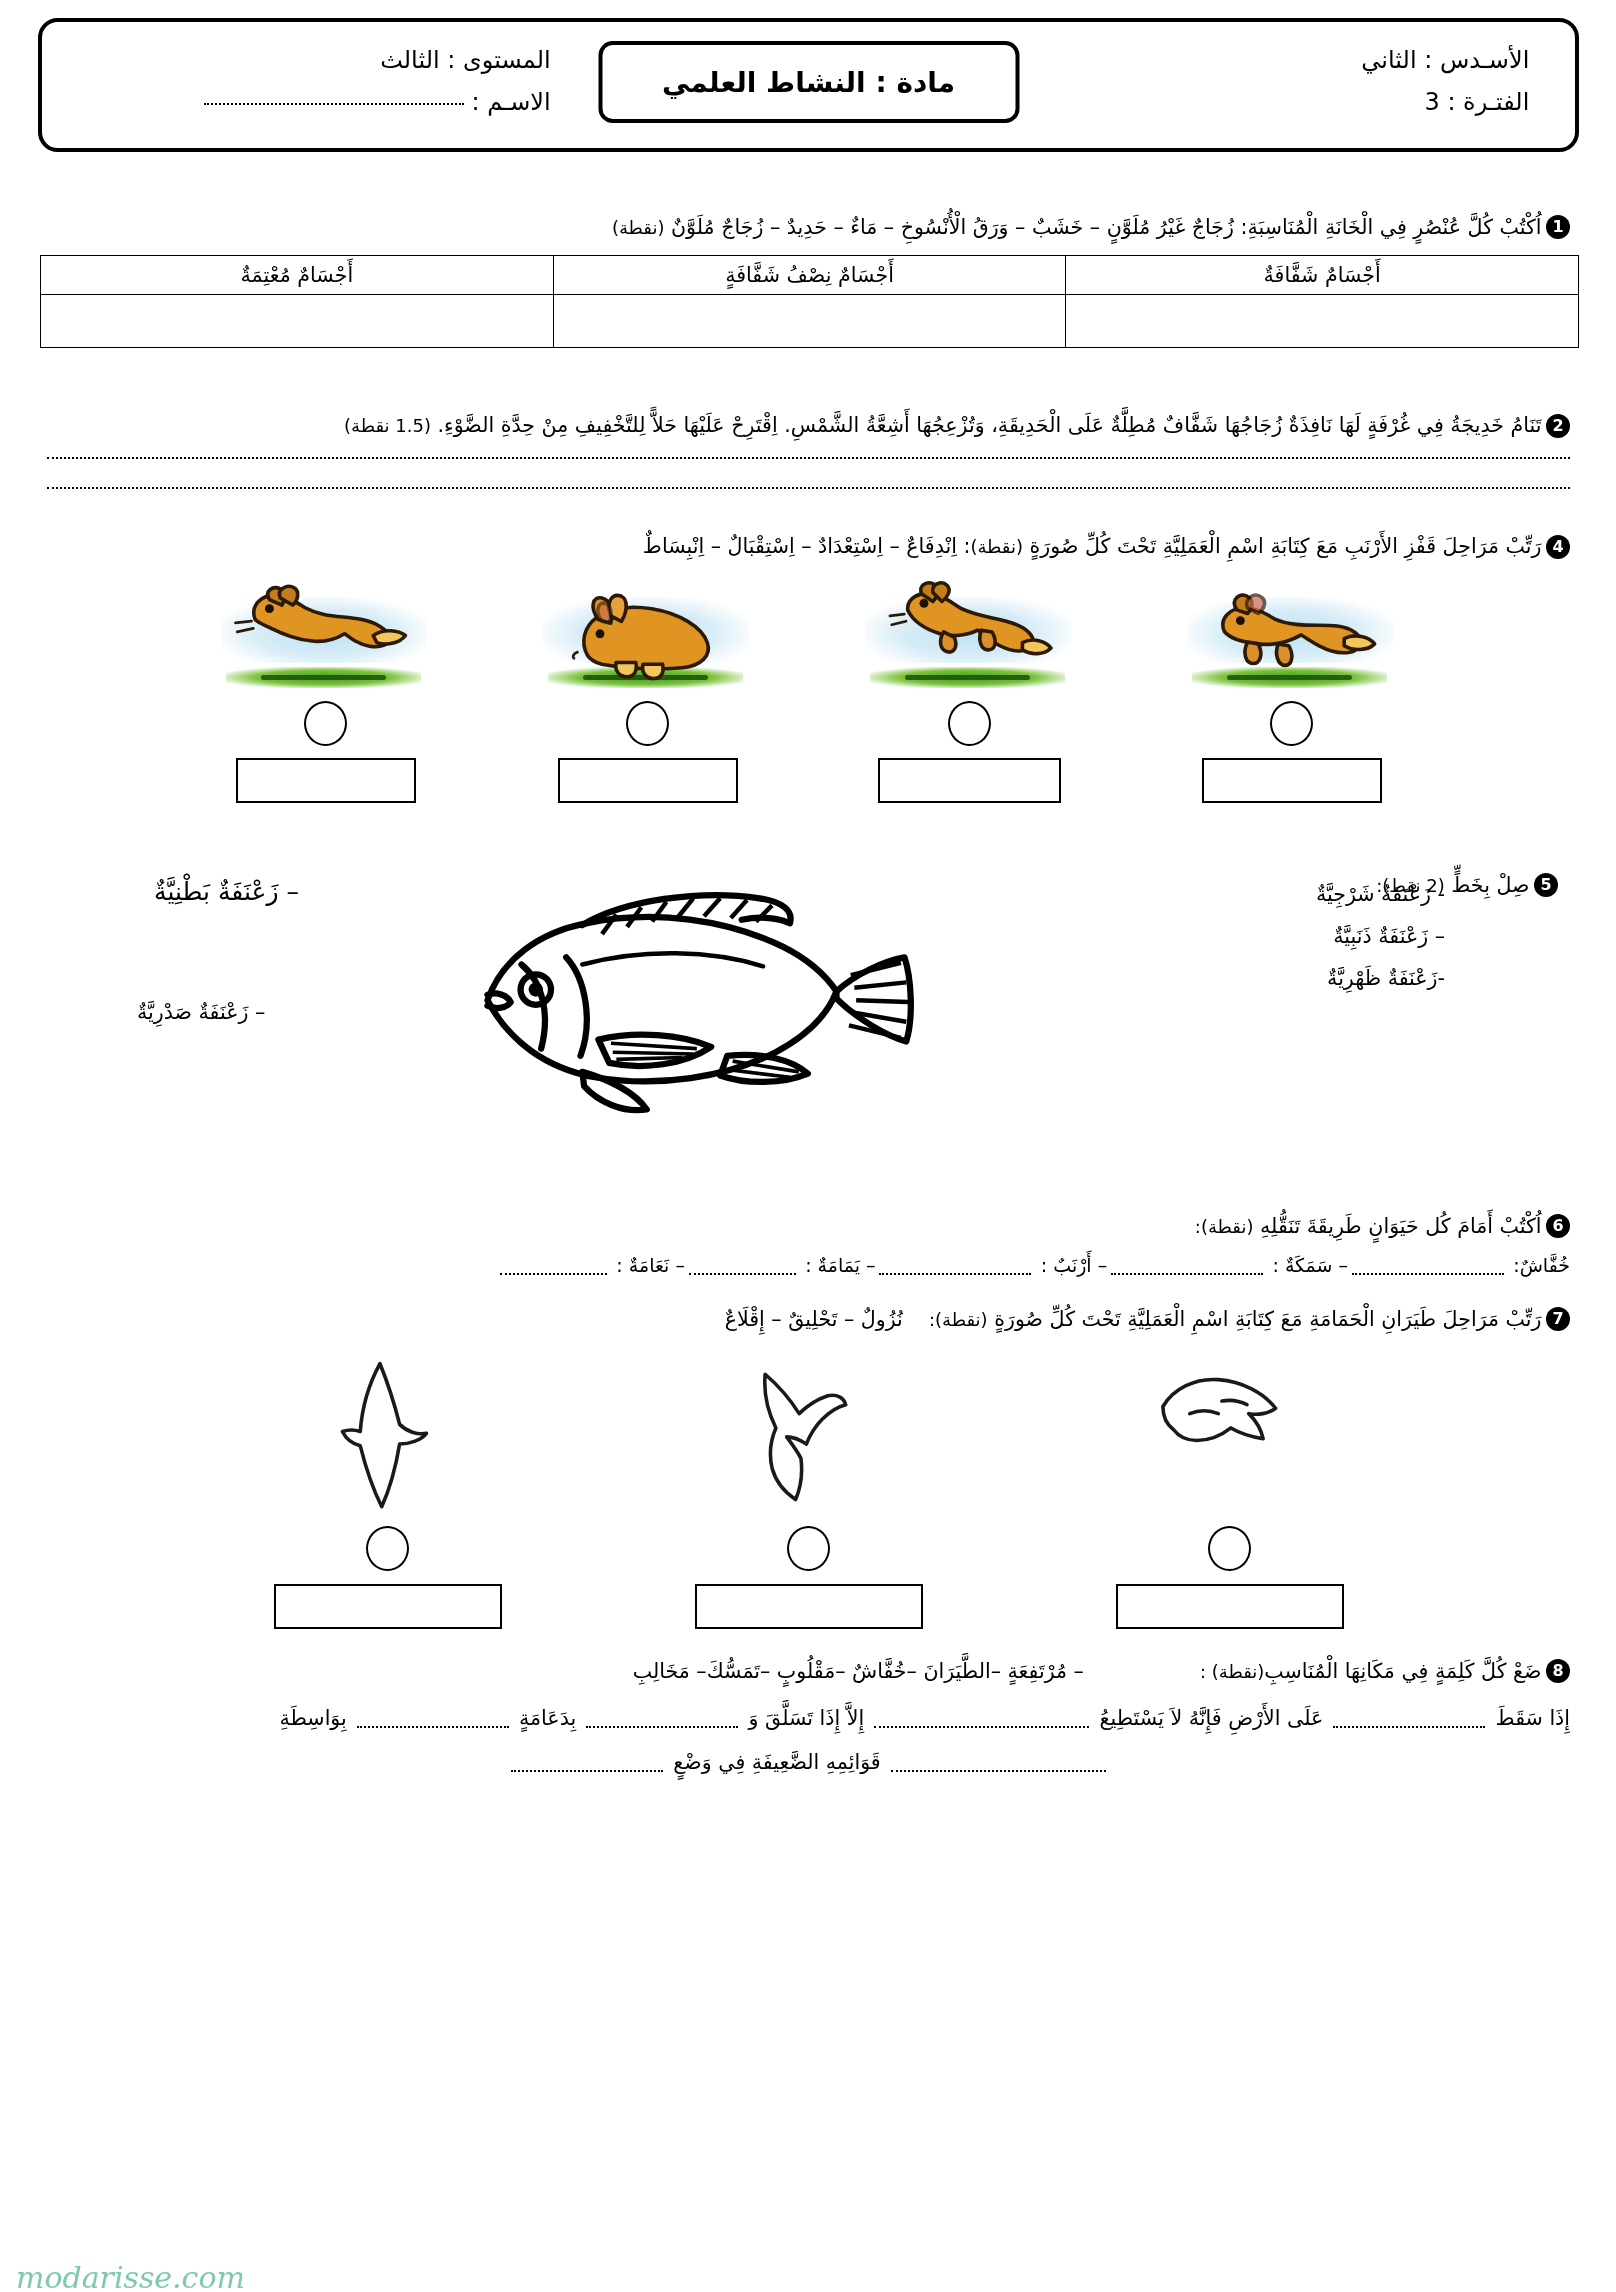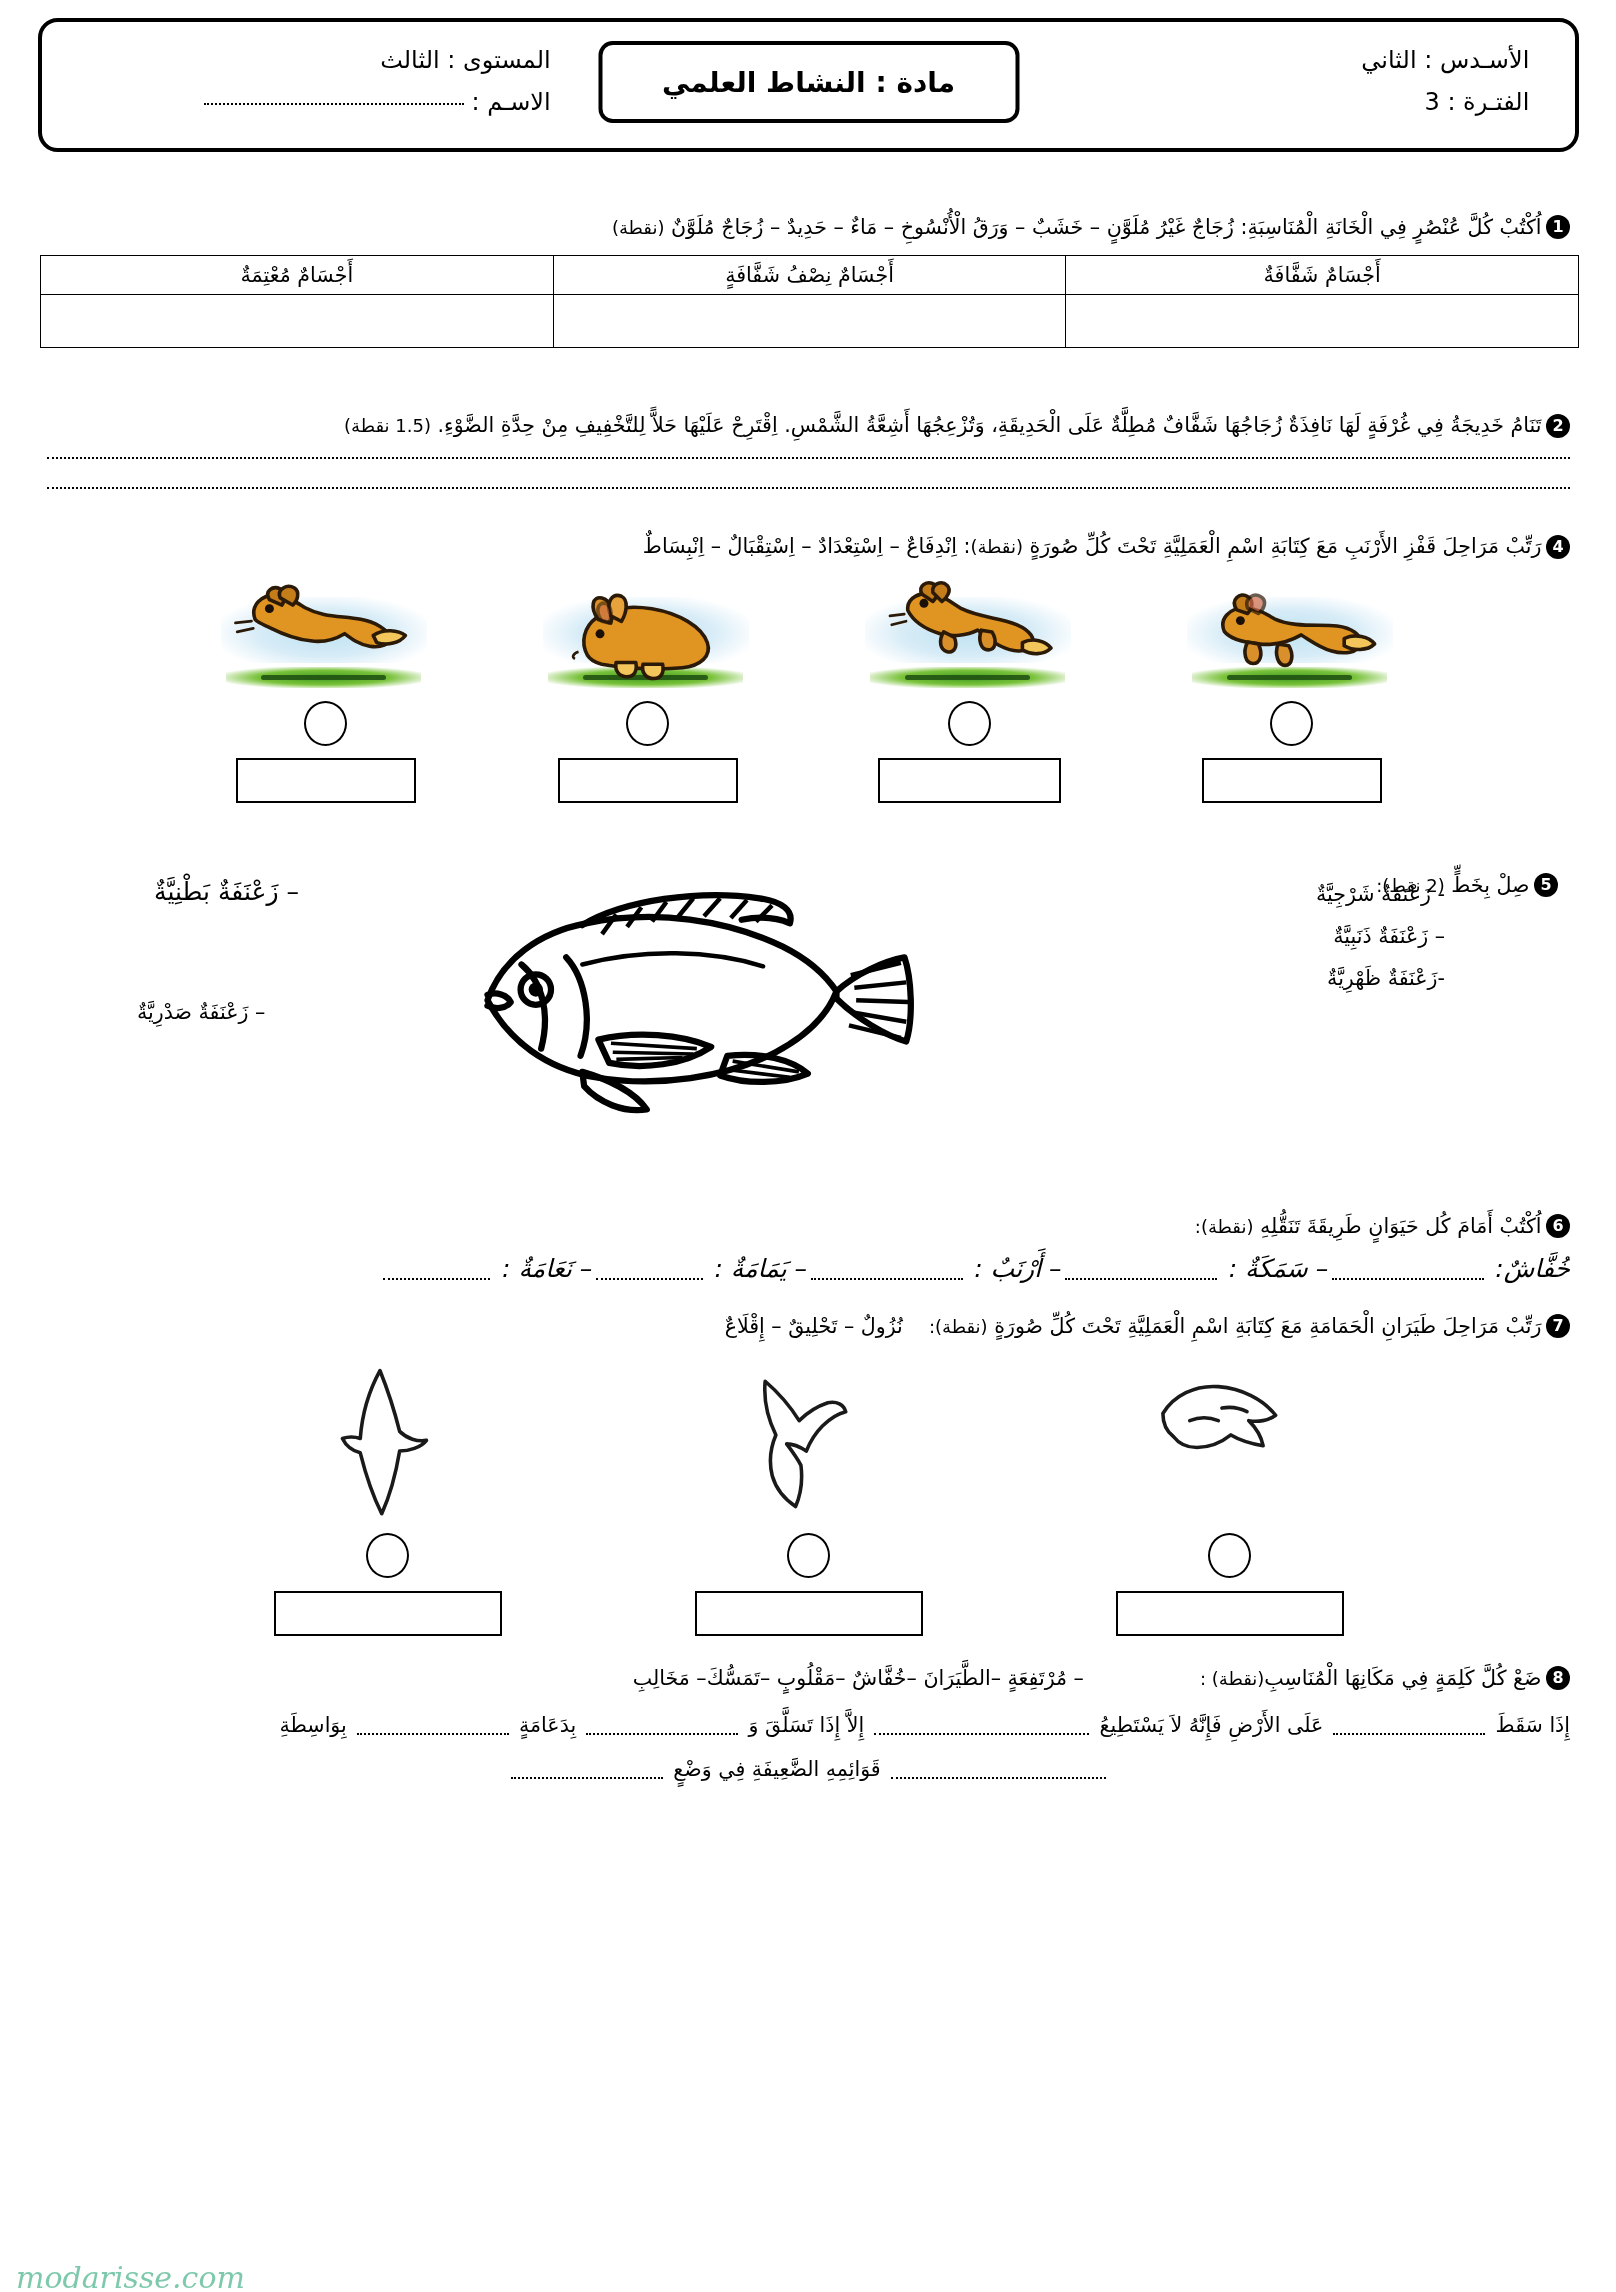--- a/index.html
+++ b/index.html
@@ -227,25 +227,24 @@
   }
   .fish-holder {
     position: absolute;
     left: 385px; top: -9px;
     width: 519px; height: 269px;
   }
 
   
   .q6line {
     margin: 5.4px 47px 0 47px;
-    font-size: 25px;
+    font-size: 19px;
     text-align: right;
     direction: rtl;
     white-space: nowrap;
-    font-style: italic;
   }
   .blank {
     display: inline-block;
     border-bottom: 2.7px dotted #000;
     width: 152px;
     margin: 0 3.6px -3.6px 3.6px;
   }
   .blank.sm { width: 107px; }
   .blank.lg { width: 215px; }
 

